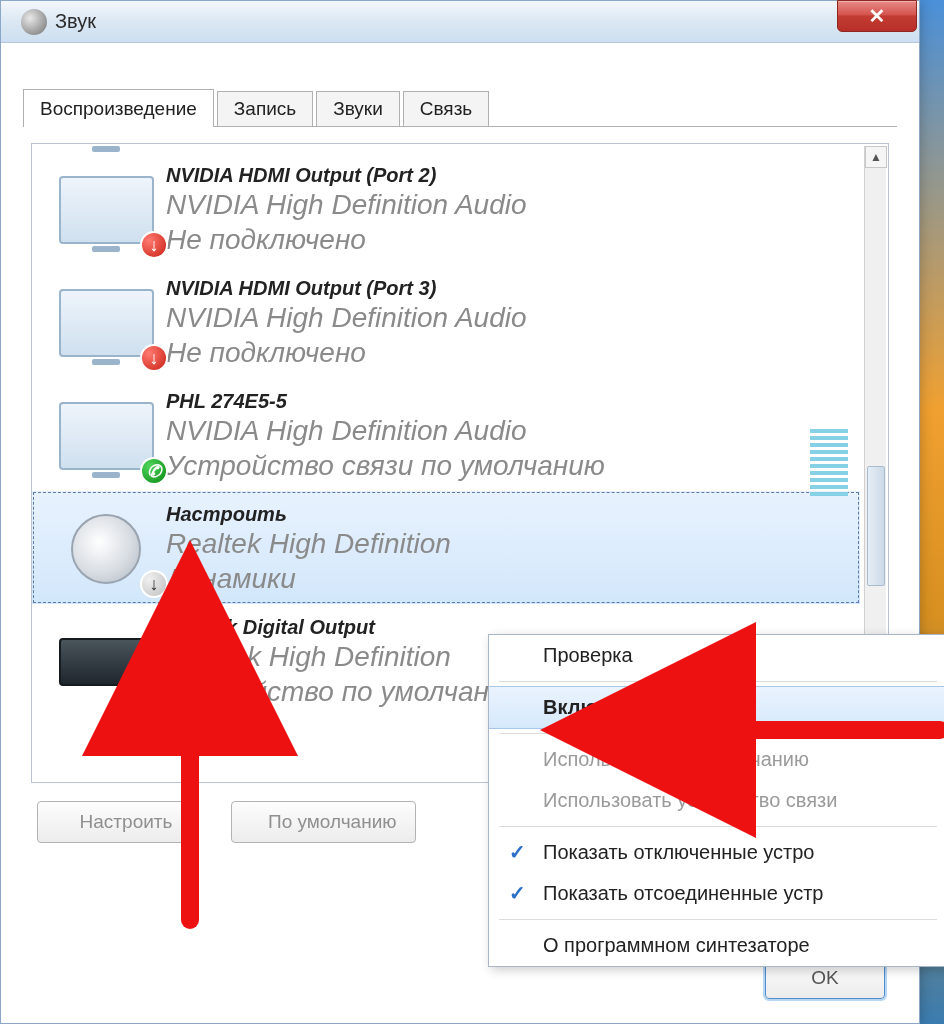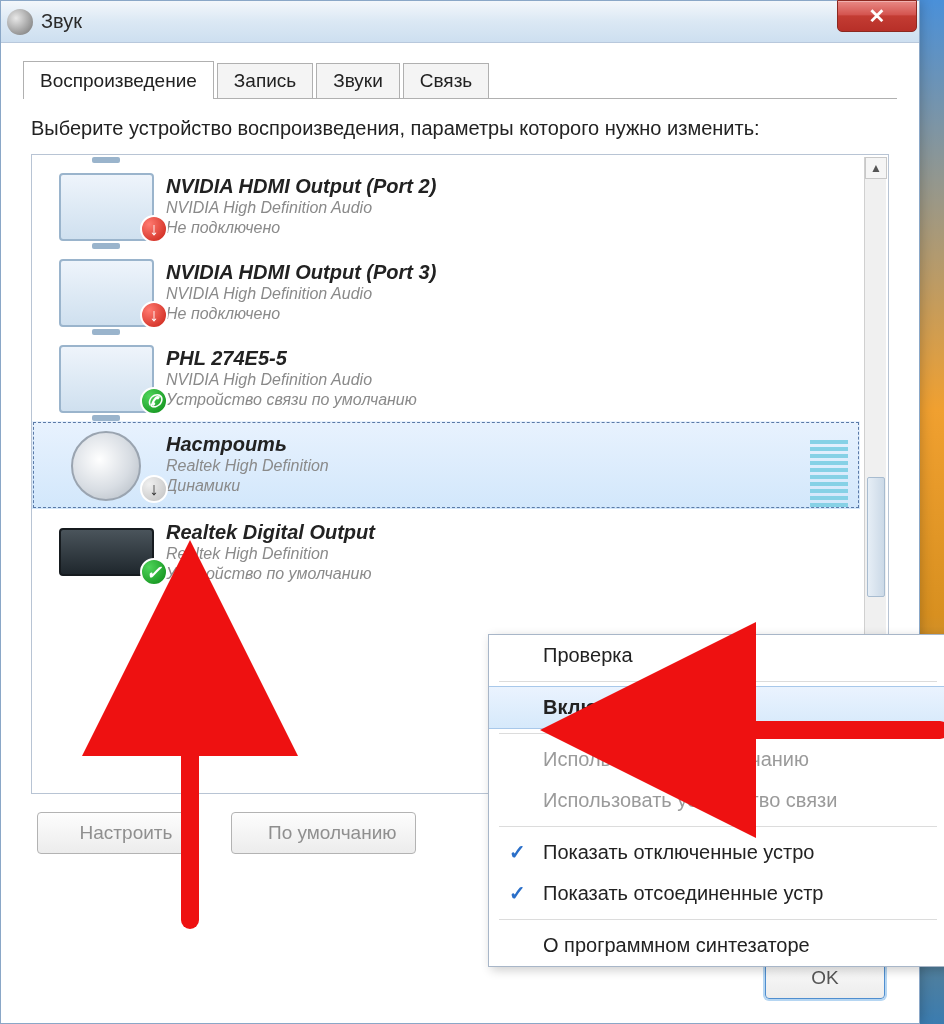--- a/index.html
+++ b/index.html
@@ -25,21 +25,21 @@
   background: #fff;
   border: 1px solid #8aa7c7;
   box-shadow: 0 0 12px rgba(0,0,0,0.25);
 }
 .titlebar {
   height: 42px;
   background: linear-gradient(180deg, #f3f7fb 0%, #dbe8f4 50%, #cddff0 100%);
   border-bottom: 1px solid #b8c8dc;
   display: flex;
   align-items: center;
-  padding-left: 6px;
+  padding-left: 20px;
   position: relative;
 }
 .titlebar .title-icon {
   width: 26px; height: 26px;
   background: radial-gradient(circle at 35% 35%, #e8e8e8, #a0a0a0 60%, #707070);
   border-radius: 50%;
   margin-right: 8px;
 }
 .titlebar .title-text {
   font-size: 20px; color: #2b2b2b;
@@ -58,21 +58,21 @@
   cursor: pointer;
 }
 .client {
   position: absolute;
   top: 50px; left: 10px; right: 10px; bottom: 10px;
   background: #fff;
 }
 .tabs {
   display: flex;
   border-bottom: 1px solid #b0b0b0;
-  margin-top: 12px;
+  margin-top: 40px;
   margin-left: 12px;
   margin-right: 12px;
 }
 .tab {
   padding: 6px 16px;
   border: 1px solid #b0b0b0;
   border-bottom: none;
   background: #f4f4f4;
   margin-right: 3px;
   font-size: 19px;
@@ -147,21 +147,21 @@
 .badge.down-red { background: radial-gradient(circle at 30% 30%, #ff7a70, #c92015); }
 .badge.down-red::after { content: "↓"; font-size: 18px; }
 .badge.down-black { background: radial-gradient(circle at 30% 30%, #f0f0f0, #c0c0c0); color:#333; }
 .badge.down-black::after { content: "↓"; font-size: 18px; }
 .badge.phone-green { background: radial-gradient(circle at 30% 30%, #4fd45a, #0a8a15); }
 .badge.phone-green::after { content: "✆"; font-size: 17px; }
 .badge.check-green { background: radial-gradient(circle at 30% 30%, #4fd45a, #0a8a15); }
 .badge.check-green::after { content: "✓"; font-size: 19px; }
 .dev-text { flex: 1; padding-top: 2px; }
 .dev-name { font-size: 20px; font-weight: bold; color: #222; }
-.dev-sub { font-size: 16px; color: #8a8a8a; line-height: 1.25; }
+.dev-sub { font-size: 28px; color: #8a8a8a; line-height: 1.25; }
 .device.selected {
   background: linear-gradient(180deg, #e8f2fe, #d2e7fb);
   outline: 1px dashed #5a7aa8;
   outline-offset: -2px;
 }
 .level-meter {
   position: absolute;
   right: 40px; top: 282px;
   width: 38px; height: 70px;
   display: flex; flex-direction: column-reverse; gap: 3px;
@@ -257,21 +257,20 @@
 
   <div class="client">
     <div class="tabs">
       <div class="tab active">Воспроизведение</div>
       <div class="tab">Запись</div>
       <div class="tab">Звуки</div>
       <div class="tab">Связь</div>
     </div>
 
     <div class="panel">
-      <div class="instruction">Выберите устройство воспроизведения, параметры которого нужно изменить:</div>
 
       <div class="listbox">
         <div class="list-inner">
 
           <div class="device" style="padding-top:0">
             <div class="icon-wrap">
               <div class="icon monitor" style="height:30px"></div>
             </div>
             <div class="dev-text"></div>
           </div>

